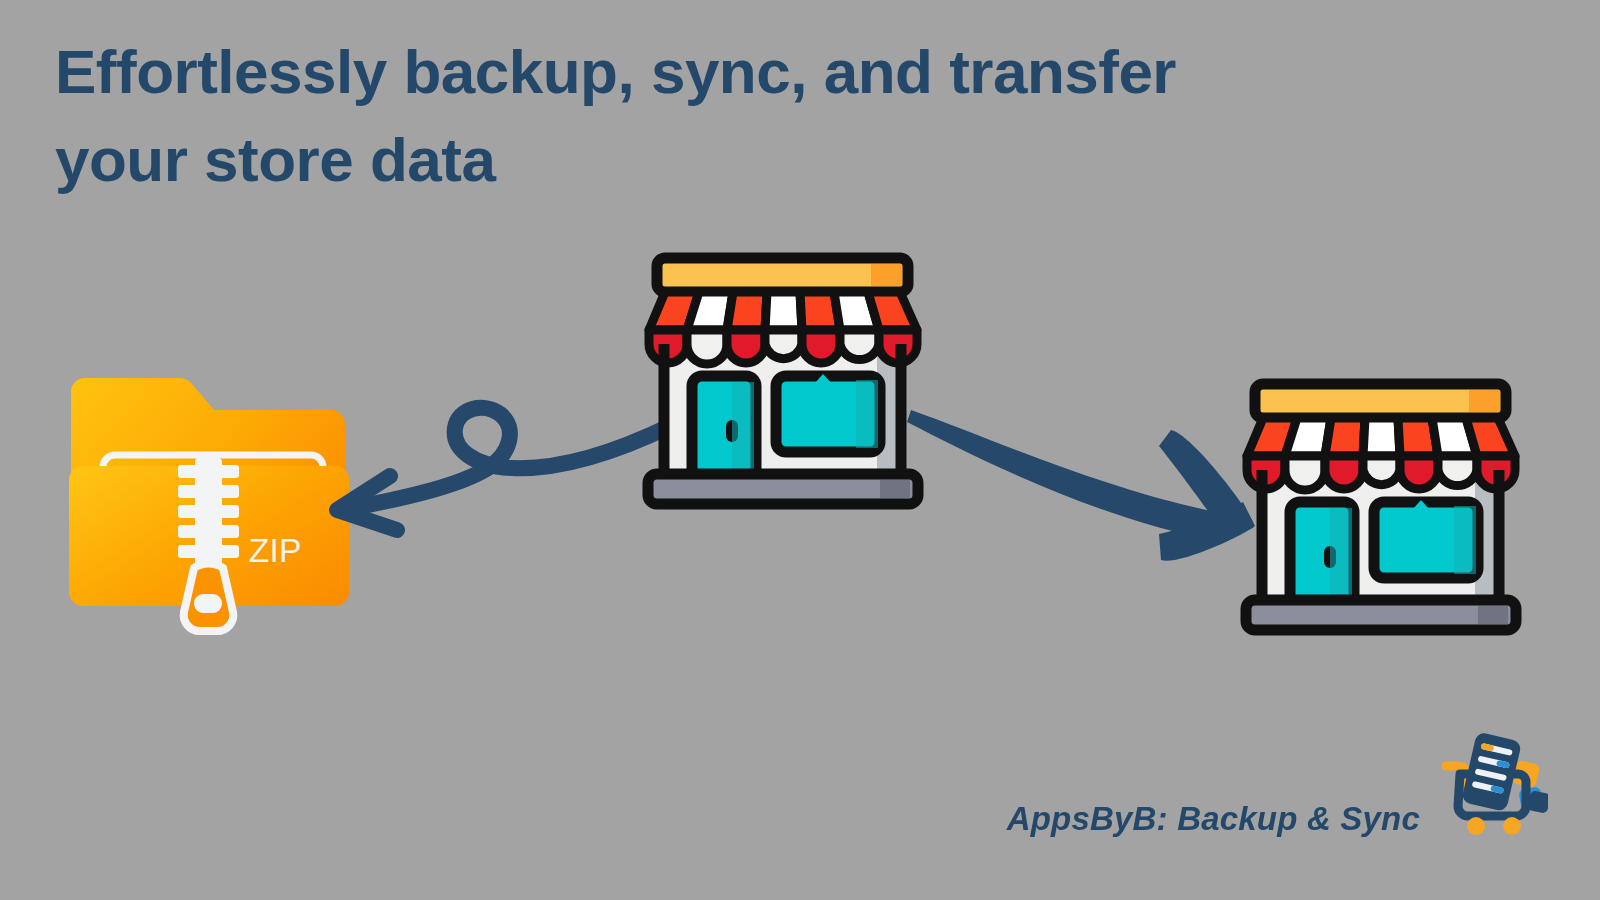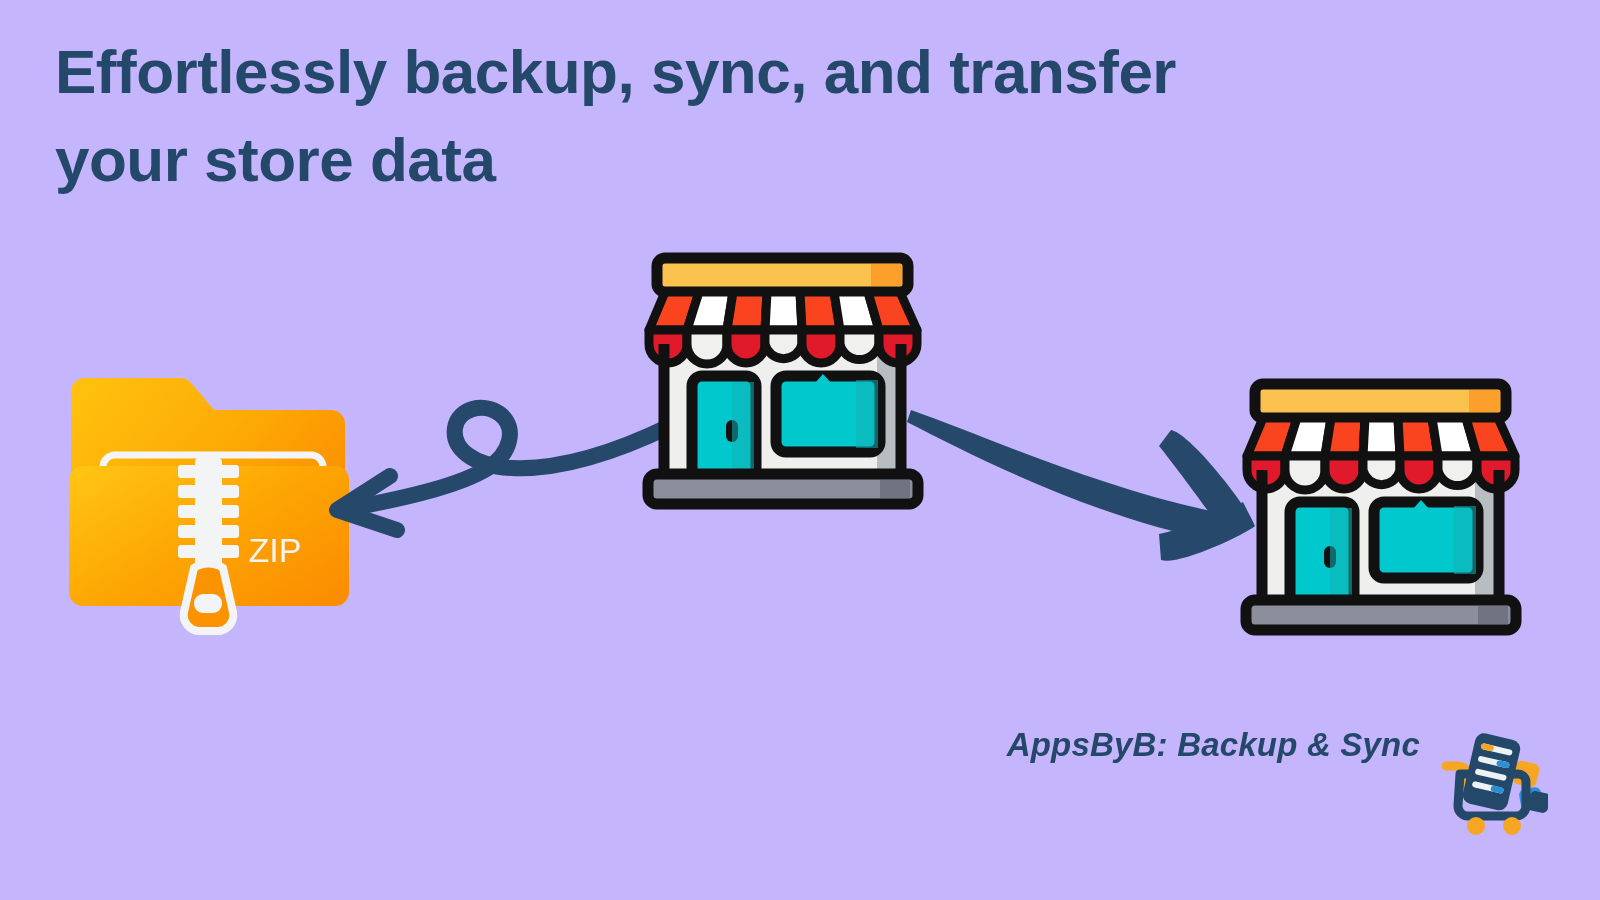--- a/index.html
+++ b/index.html
@@ -11,21 +11,21 @@
     width: 1600px;
     height: 900px;
     background: #eaeef0;
     font-family: "Liberation Sans", "DejaVu Sans", sans-serif;
     overflow: hidden;
   }
   #banner {
     position: relative;
     width: 1600px;
     height: 900px;
-    background: #c4b5fd;
+    background: #a3a3a3;
   }
 
   
   #headline {
     position: absolute;
     left: 55px;
     top: 28px;
     width: 1300px;
     color: #24486a;
     font-family: "Liberation Sans", "DejaVu Sans", sans-serif;
@@ -50,21 +50,21 @@
   #store-source{ left: 640px;  top: 252px; width: 285px; height: 258px; }
   #arrow-right { left: 905px;  top: 388px; width: 355px; height: 175px; }
   #store-target{ left: 1238px; top: 378px; width: 285px; height: 258px; }
 
   
   #brand {
     position: absolute;
     right: 52px;
     bottom: 62px;
     display: flex;
-    align-items: flex-start;
+    align-items: flex-end;
     gap: 16px;
   }
   #brand-name {
     color: #24486a;
     font-family: "Liberation Sans", "DejaVu Sans", sans-serif;
     font-weight: bold;
     font-style: italic;
     font-size: 33px;
     letter-spacing: 0.2px;
     white-space: nowrap;

